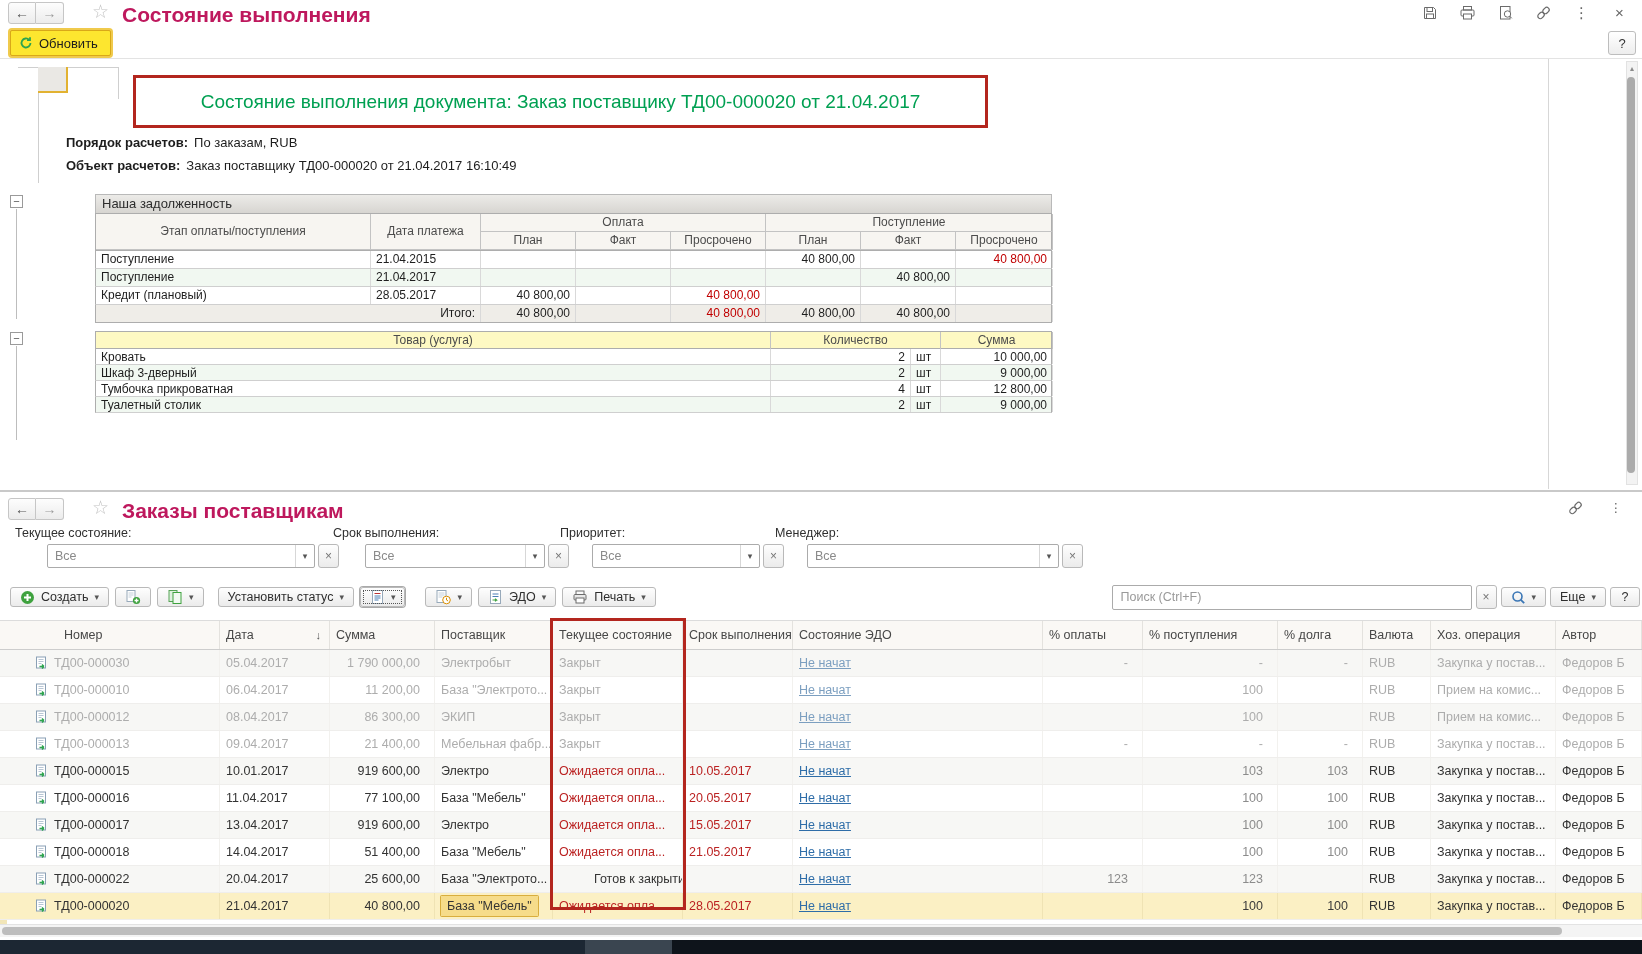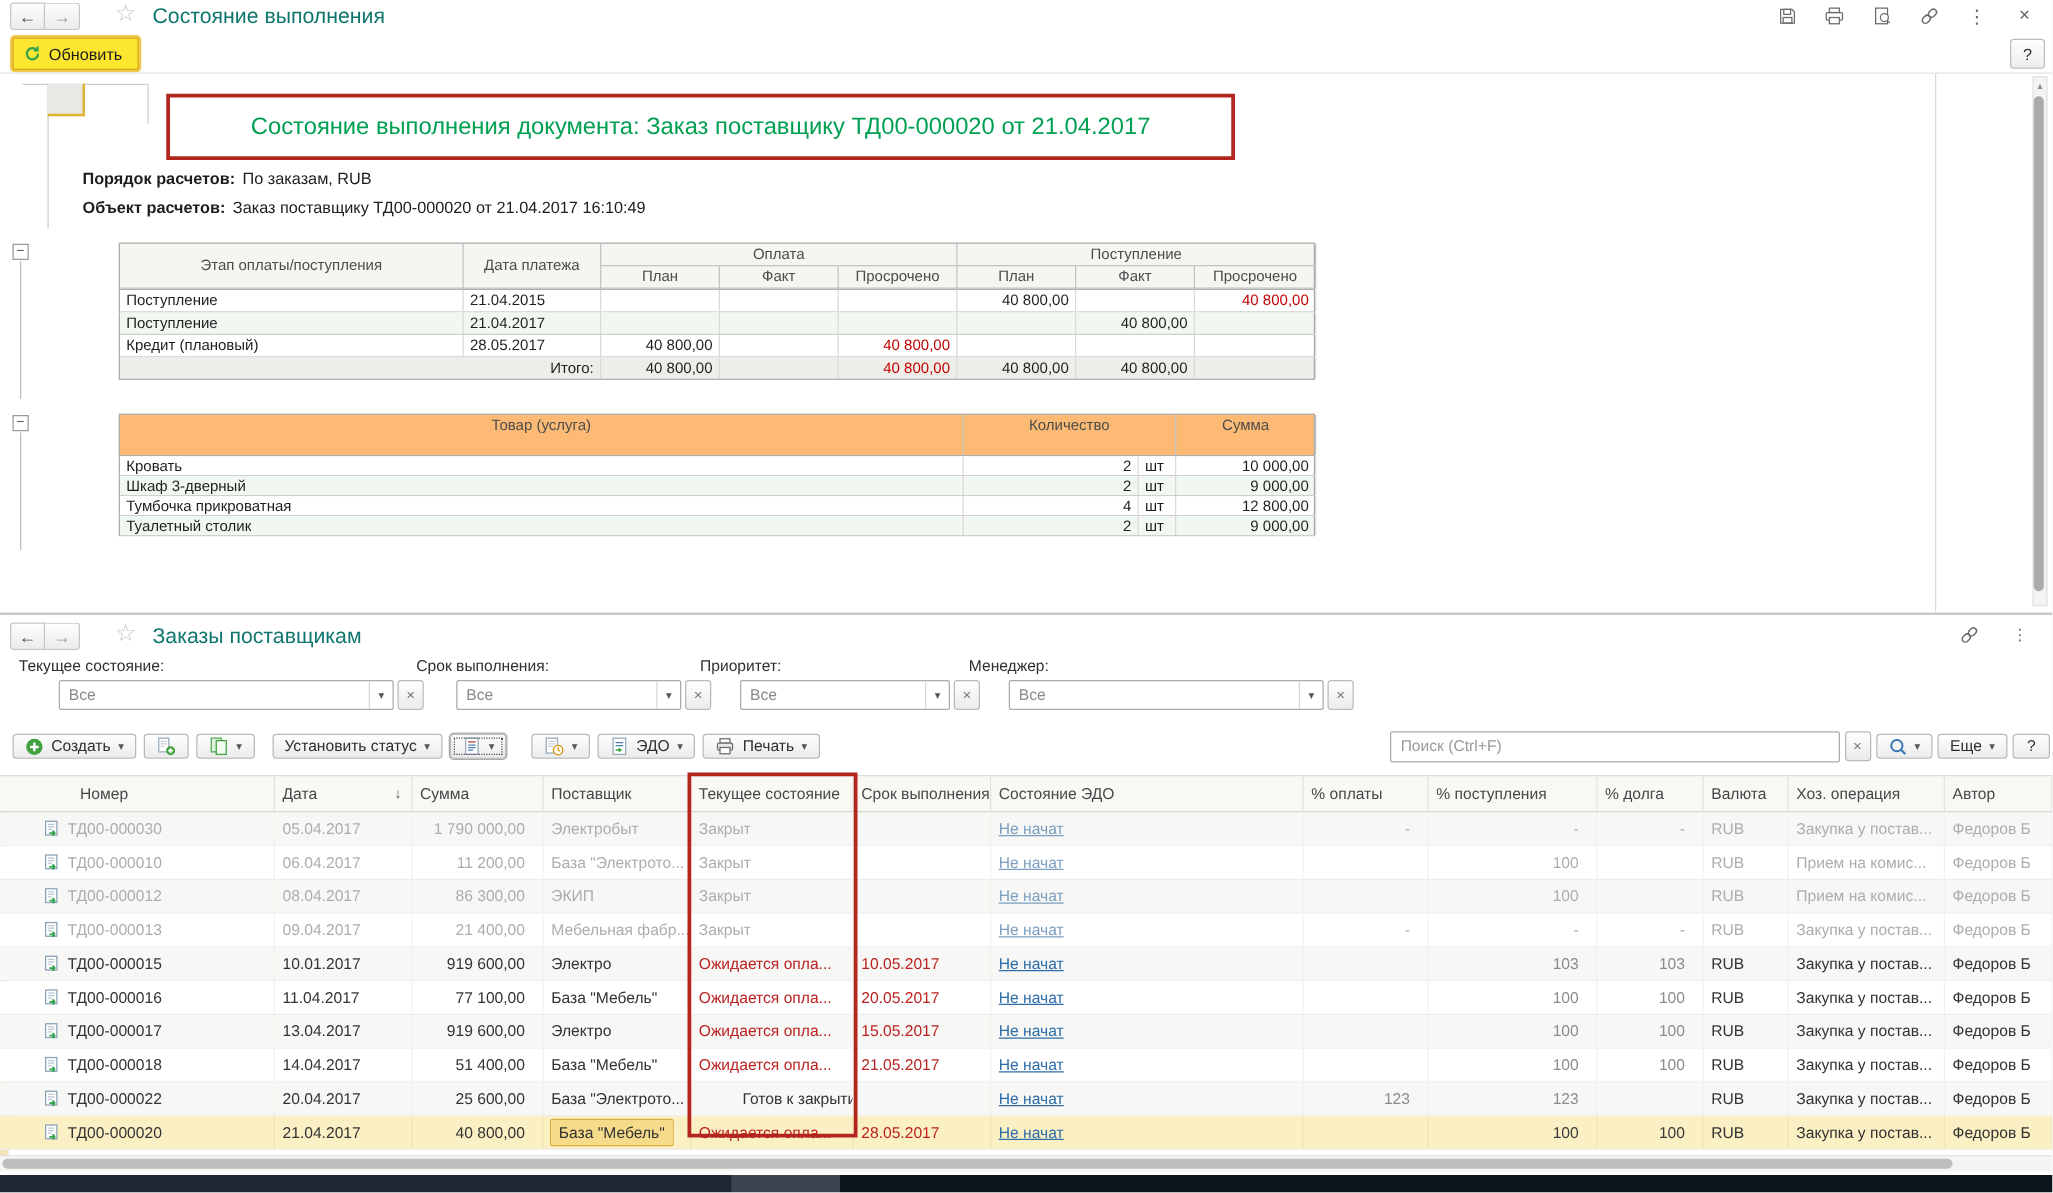--- a/index.html
+++ b/index.html
@@ -6,21 +6,21 @@
   body { font-family:"Liberation Sans","DejaVu Sans",sans-serif; background:#e9e9e9; }
   .screen { position:relative; width:1642px; height:954px; background:#fff; overflow:hidden; font-size:12.5px; color:#333; }
 
   
   .titlebar { position:absolute; left:0; right:0; height:28px; }
   .navbtns { position:absolute; left:8px; top:2px; display:flex; }
   .navbtn { width:28px; height:22px; border:1px solid #c6c6c6; background:linear-gradient(#fdfdfd,#ececec); color:#555; font-size:14px; line-height:20px; text-align:center; cursor:pointer; }
   .navbtn:first-child { border-radius:3px 0 0 3px; }
   .navbtn:last-child { border-radius:0 3px 3px 0; border-left:none; color:#9a9a9a; }
   .star { position:absolute; left:92px; top:0px; font-size:19px; color:#c3c3c3; }
-  .wtitle { position:absolute; left:122px; top:3px; font-size:17px; font-weight:normal; color:#0f766e; white-space:nowrap; }
+  .wtitle { position:absolute; left:122px; top:3px; font-size:21px; font-weight:bold; color:#be185d; white-space:nowrap; }
   .winicons { position:absolute; right:14px; top:4px; display:flex; gap:21px; align-items:center; color:#666; }
   .winicons .wi { width:17px; height:17px; display:inline-flex; align-items:center; justify-content:center; cursor:pointer; font-size:15px; }
   .btn { height:20px; border:1px solid #b9b9b9; border-radius:3px; background:linear-gradient(#fefefe,#ebebeb); padding:0 9px; font-size:12.5px; color:#2e2e2e; display:inline-flex; align-items:center; gap:6px; cursor:pointer; white-space:nowrap; }
   .btn .dd { font-size:9px; color:#555; }
   .xbtn { width:21px; height:24px; border:1px solid #b9b9b9; border-radius:3px; background:linear-gradient(#fefefe,#ebebeb); color:#777; font-size:12px; cursor:pointer; }
 
   
   .topwin { position:absolute; top:0; left:0; width:1642px; height:490px; background:#fff; }
   .tooldock { position:absolute; top:28px; left:0; right:0; height:30px; }
   .refresh-btn { position:absolute; left:10px; top:2px; height:26px; display:inline-flex; align-items:center; gap:6px; padding:0 12px 0 8px; background:#fde62f; border:1px solid #d9a818; border-radius:2px; box-shadow:0 0 0 2px #f0ca4c; font-size:13px; color:#1c1c1c; cursor:pointer; }
@@ -53,21 +53,21 @@
   .gdate  { grid-area:1/2/3/3; line-height:34px !important; }
   .gpay { grid-area:1/3/2/6; } .grec { grid-area:1/6/2/9; }
   .t1body .t1r, .t1r { display:grid; grid-template-columns:275px 110px 95px 95px 95px 95px 95px 97px; height:18px; border-left:1px solid #adadad; border-right:1px solid #adadad; border-bottom:1px solid #cfcfcf; background:#fff; }
   .t1body .t1r:nth-child(even) { background:#f1f8f1; }
   .t1r .c { line-height:17px; padding:0 5px; border-right:1px solid #d9d9d9; overflow:hidden; white-space:nowrap; }
   .t1r .v { text-align:right; }
   .t1r .over { color:#c00000; }
   .t1r.total { background:#efede8; border-bottom:1px solid #adadad; }
   .t1r.total .stdt { grid-column:1/3; text-align:right; }
 
-  .t2h { display:grid; grid-template-columns:675px 140px 30px 112px; height:34px; background:#fdba74; border:1px solid #adadad; }
+  .t2h { display:grid; grid-template-columns:675px 140px 30px 112px; height:18px; background:#fef9c3; border:1px solid #adadad; }
   .t2h div { border-right:1px solid #c3c3c3; text-align:center; line-height:17px; color:#4c4c4c; }
   .t2h .qtyh { grid-column:2/4; }
   .t2body .t2r { display:grid; grid-template-columns:675px 140px 30px 112px; height:16px; border-left:1px solid #adadad; border-right:1px solid #adadad; border-bottom:1px solid #cfcfcf; background:#fff; }
   .t2body .t2r:nth-child(even) { background:#f1f8f1; }
   .t2r div { line-height:17px; padding:0 5px; border-right:1px solid #d9d9d9; overflow:hidden; white-space:nowrap; }
   .t2r .qn { text-align:right; } .t2r .sm { text-align:right; }
 
   .vline-right { position:absolute; left:1548px; top:0; width:1px; height:430px; background:#d7d7d7; }
   .vscroll { position:absolute; left:1626px; top:2px; width:12px; height:424px; background:#f3f3f3; border:1px solid #e2e2e2; }
   .vscroll .up { display:block; text-align:center; font-size:8px; color:#8a8a8a; height:14px; line-height:14px; }
@@ -202,20 +202,21 @@
       <div class="fld f2">
         <b>Объект расчетов:</b><span>Заказ поставщику ТД00-000020 от 21.04.2017 16:10:49</span>
       </div>
 
       <div class="collapse-box cb1">−</div>
       <div class="collapse-line cl1"></div>
       <div class="collapse-box cb2">−</div>
       <div class="collapse-line cl2"></div>
 
       <div class="sect s1">
+        <div class="sect-head">Наша задолженность</div>
         <div class="t1h">
           <div class="gstage">Этап оплаты/поступления</div>
           <div class="gdate">Дата платежа</div>
           <div class="gpay">Оплата</div>
           <div class="grec">Поступление</div>
           <div>План</div>
           <div>Факт</div>
           <div>Просрочено</div>
           <div>План</div>
           <div>Факт</div>

